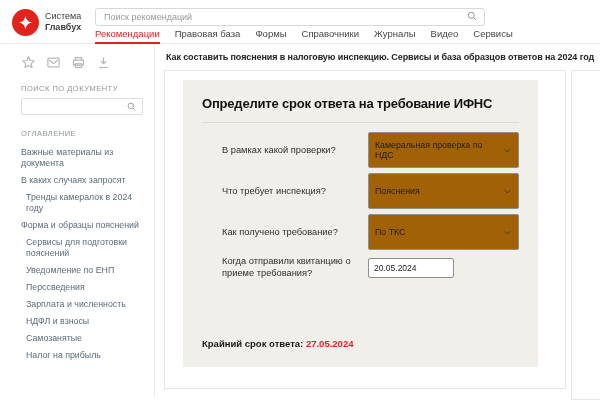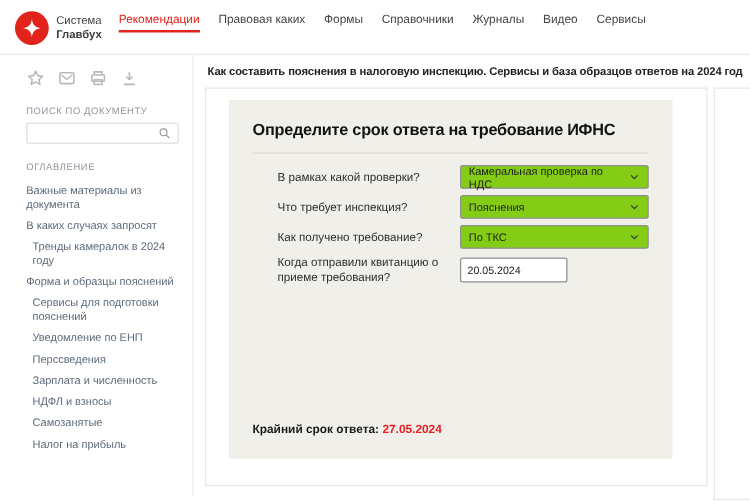--- a/index.html
+++ b/index.html
@@ -58,21 +58,21 @@
     margin-left:5px;flex:none;}
 
   
   .widget{width:355px;height:287px;background:var(--widget-bg);
     padding:17px 19px 18px 19px;display:flex;flex-direction:column;}
   .widget-title{font-size:13px;font-weight:700;color:#121212;letter-spacing:-.2px;line-height:1.1;}
   .widget-divider{border-top:1px solid #dddbd2;margin-top:11px;}
   .form-row{display:flex;align-items:center;margin-top:5px;margin-left:20px;}
   .form-row.first{margin-top:9px;}
   .form-label{flex:1;font-size:9.3px;color:#2e2e2e;line-height:1.3;padding-right:8px;}
-  .select{width:151px;height:19px;flex:none;background:#84cc16;border:1px solid #8f8f8f;
+  .select{width:151px;height:36px;flex:none;background:#a16207;border:1px solid #8f8f8f;
     border-radius:2px;display:flex;align-items:center;padding:0 6px;
     font-size:8.8px;color:#1e1e1e;cursor:pointer;}
   .select .chev{margin-left:auto;width:9px;height:9px;flex:none;}
   .input-slot{width:151px;flex:none;}
   .text-input{width:86px;height:20px;border:1px solid #8f8f8f;border-radius:2px;
     font-size:8.5px;padding:0 5px;color:#222;background:#fff;outline:none;}
   .result{margin-top:auto;font-size:9.5px;font-weight:bold;color:#1a1a1a;}
   .result .value{color:var(--alert-red);}
 </style>
 </head>
@@ -84,23 +84,30 @@
       <svg viewBox="0 0 24 24" fill="#ffffff">
           <path d="M12 2c1 6 3 9 10 10-7 1-9 4-10 10-1-6-3-9-10-10 7-1 9-4 10-10z"></path>
         </svg>
     </div>
     <div class="logo-text">
       <div>Система</div>
       <div class="l2">Главбух</div>
     </div>
   </div>
   <div class="header-right">
+    <div class="search-wrap">
+      <input class="search-input" type="text" placeholder="Поиск рекомендаций" style="">
+      <svg class="search-icon" viewBox="0 0 24 24" fill="none" stroke="#999999" stroke-width="2">
+        <circle cx="10.5" cy="10.5" r="6"></circle>
+          <path d="M15 15l5.5 5.5"></path>
+      </svg>
+    </div>
     <div class="nav">
       <div class="nav-item active">Рекомендации</div>
-      <div class="nav-item">Правовая каких</div>
+      <div class="nav-item">Правовая база</div>
       <div class="nav-item">Формы</div>
       <div class="nav-item">Справочники</div>
       <div class="nav-item">Журналы</div>
       <div class="nav-item">Видео</div>
       <div class="nav-item">Сервисы</div>
     </div>
   </div>
 </div>
 
 <div class="main">

